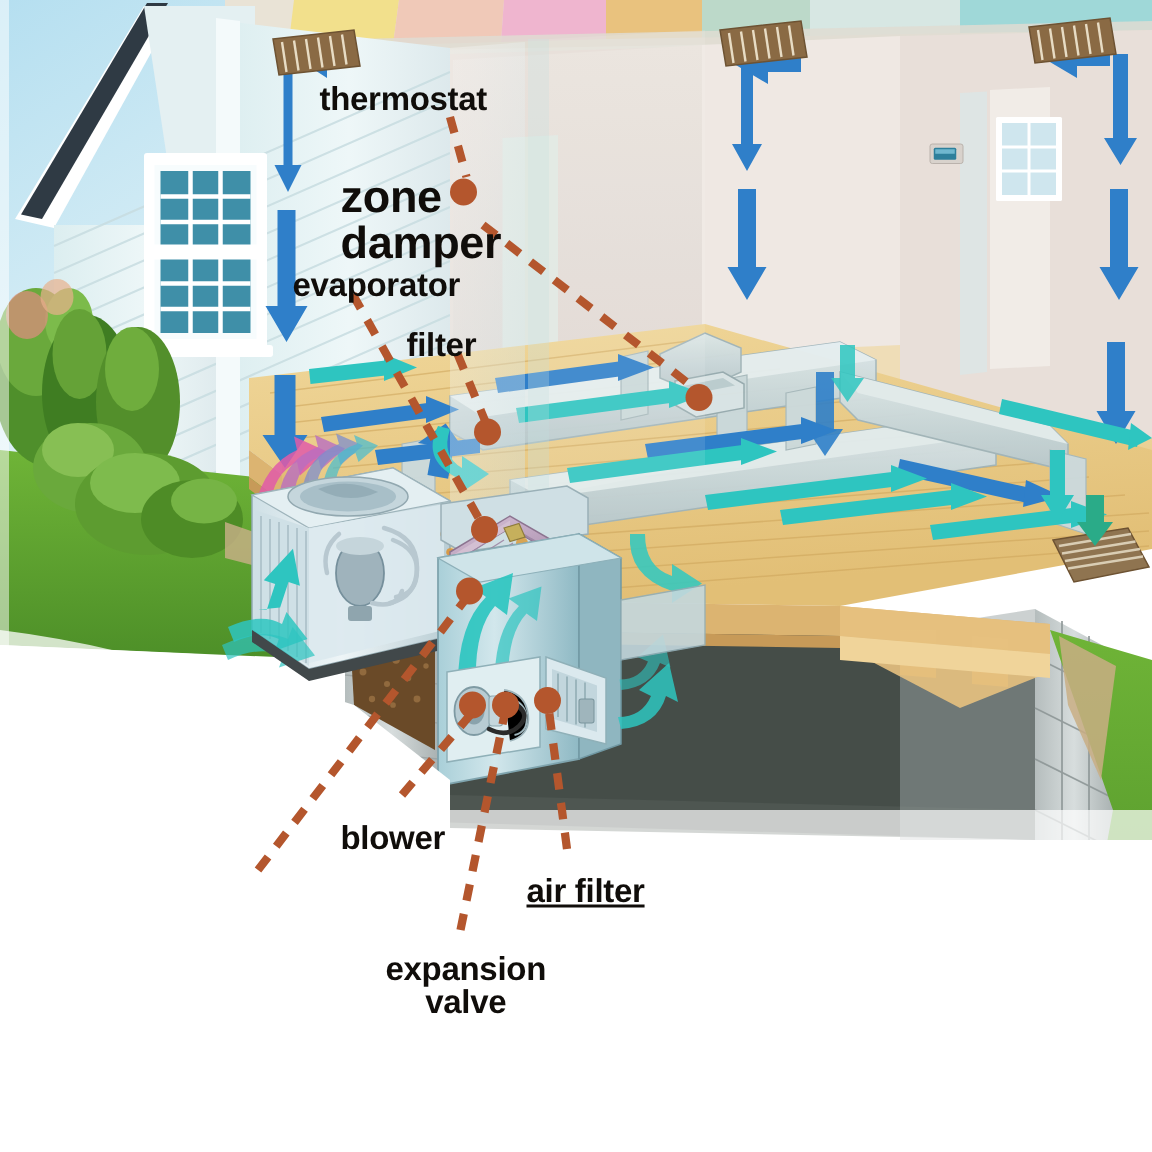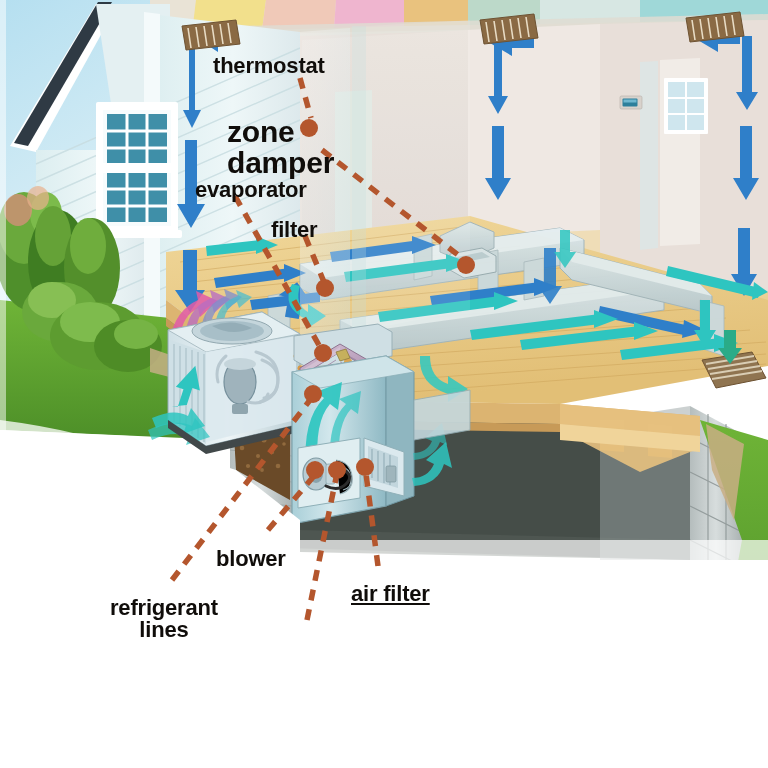--- a/index.html
+++ b/index.html
@@ -591,18 +591,18 @@
     <circle cx="337" cy="470" r="9"></circle>
     <circle cx="365" cy="467" r="9"></circle>
   </g>
 </svg>
 
 <div class="lbl l" style="left:213px;top:55px;font-size:22px;">thermostat</div>
 <div class="lbl l" style="left:227px;top:117px;font-size:30px;">zone
 damper</div>
 <div class="lbl l" style="left:163px;top:179px;font-size:22px;margin-left:32px;">evaporator</div>
 <div class="lbl l" style="left:271px;top:219px;font-size:22px;">filter</div>
-<div class="lbl l" style="left:216px;top:548px;font-size:22px;">blower</div>
+<div class="lbl l" style="left:227px;top:548px;font-size:22px;">blower</div>
 <div class="lbl l" style="left:351px;top:583px;font-size:22px;text-decoration:underline;">air filter</div>
-<div class="lbl" style="left:110px;top:597px;font-size:22px;">refrigerant
-lines</div>
+<div class="lbl" style="left:257px;top:635px;font-size:22px;">expansion
+valve</div>
 
 </div>
 
 </body></html>

